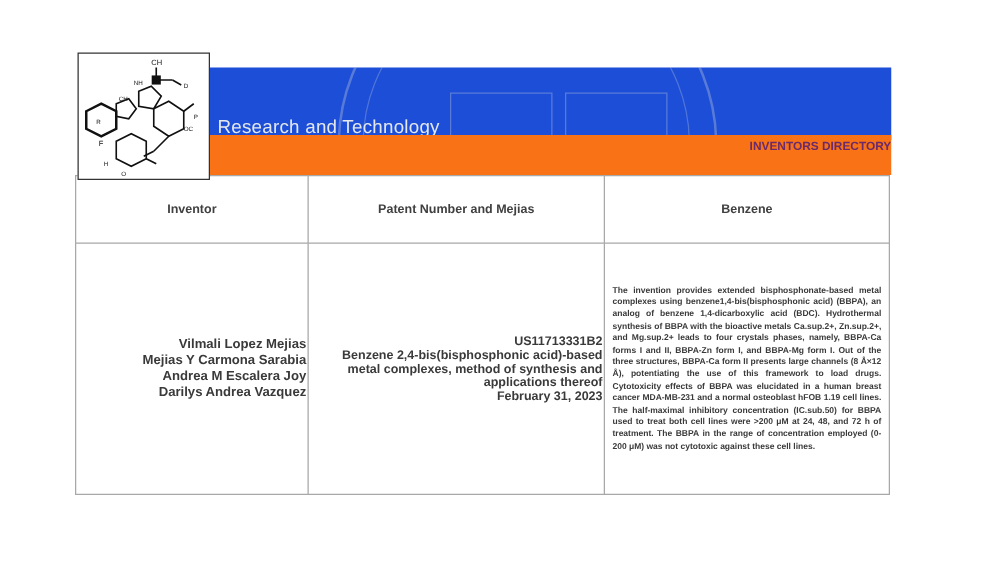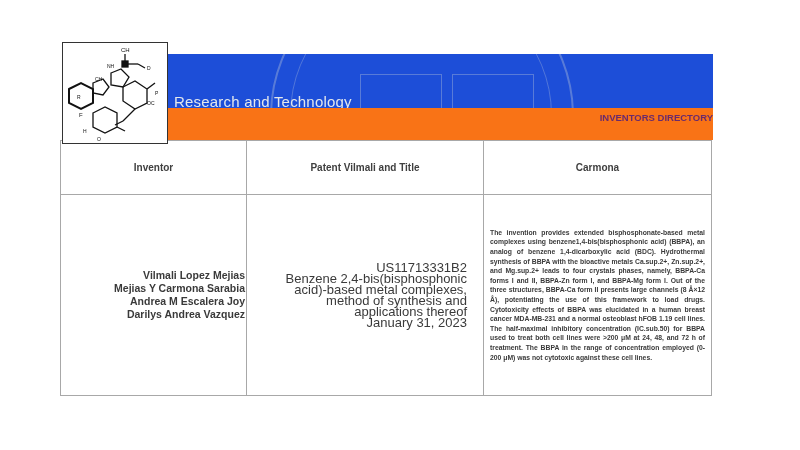--- a/index.html
+++ b/index.html
@@ -12,21 +12,21 @@
   .banner-title { position:absolute; left:14px; bottom:2px; font-size:15px; color:#e4e8ec; letter-spacing:0.2px; }
   .subband { position:absolute; left:160px; top:108px; width:553px; height:32px; background:#f97316; text-align:right; }
   .subband div { font-size:9.5px; font-weight:bold; color:#6a2a6c; line-height:13px; }
   .subband .l1 { margin-top:3px; }
   .logo { position:absolute; left:62px; top:42px; width:104px; height:100px; border:1px solid #333; background:#fff; z-index:3; }
   table.tbl { position:absolute; left:60px; top:140px; width:651px; border-collapse:collapse; table-layout:fixed; }
   .tbl td, .tbl th { border:1px solid #a8a8a8; }
   .tbl th { height:51px; font-size:10px; font-weight:bold; color:#404040; }
   .tbl td { height:192px; vertical-align:middle; text-align:right; color:#3a3a3a; }
   .inventors { font-size:10.5px; font-weight:bold; line-height:13px; }
-  .patent { font-size:13px; font-weight:normal; line-height:11px; padding:0 16px; }
+  .patent { font-size:10px; font-weight:bold; line-height:11px; padding:0 1px; }
   .abstract { font-size:6.8px; font-weight:bold; line-height:9.6px; text-align:justify !important; padding:4px 6px; }
 </style>
 </head>
 <body>
 
 <div class="banner">
   <div class="seal"></div>
   <div class="seal2"></div>
   <div class="bldg1"></div>
   <div class="bldg2"></div>
@@ -67,31 +67,31 @@
 
 <table class="tbl">
   <colgroup>
       <col style="width:186px">
       <col style="width:237px">
       <col style="width:228px">
     </colgroup>
   <tbody>
       <tr>
     <th>Inventor</th>
-    <th>Patent Vilmali and Title</th>
-    <th>Carmona</th>
+    <th>Patent Number and Mejias</th>
+    <th>Benzene</th>
   </tr>
   <tr>
     <td class="inventors">
       <div>Vilmali Lopez Mejias</div>
       <div>Mejias Y Carmona Sarabia</div>
       <div>Andrea M Escalera Joy</div>
       <div>Darilys Andrea Vazquez</div>
     </td>
     <td class="patent">
       <div>US11713331B2</div>
       <div>Benzene 2,4-bis(bisphosphonic acid)-based metal complexes, method of synthesis and applications thereof</div>
-      <div>January 31, 2023</div>
+      <div>February 31, 2023</div>
     </td>
     <td class="abstract">The invention provides extended bisphosphonate-based metal complexes using benzene1,4-bis(bisphosphonic acid) (BBPA), an analog of benzene 1,4-dicarboxylic acid (BDC). Hydrothermal synthesis of BBPA with the bioactive metals Ca.sup.2+, Zn.sup.2+, and Mg.sup.2+ leads to four crystals phases, namely, BBPA-Ca forms I and II, BBPA-Zn form I, and BBPA-Mg form I. Out of the three structures, BBPA-Ca form II presents large channels (8 Å×12 Å), potentiating the use of this framework to load drugs. Cytotoxicity effects of BBPA was elucidated in a human breast cancer MDA-MB-231 and a normal osteoblast hFOB 1.19 cell lines. The half-maximal inhibitory concentration (IC.sub.50) for BBPA used to treat both cell lines were &gt;200 μM at 24, 48, and 72 h of treatment. The BBPA in the range of concentration employed (0-200 μM) was not cytotoxic against these cell lines.</td>
   </tr>
 </tbody>
   </table>
 
 </body></html>

